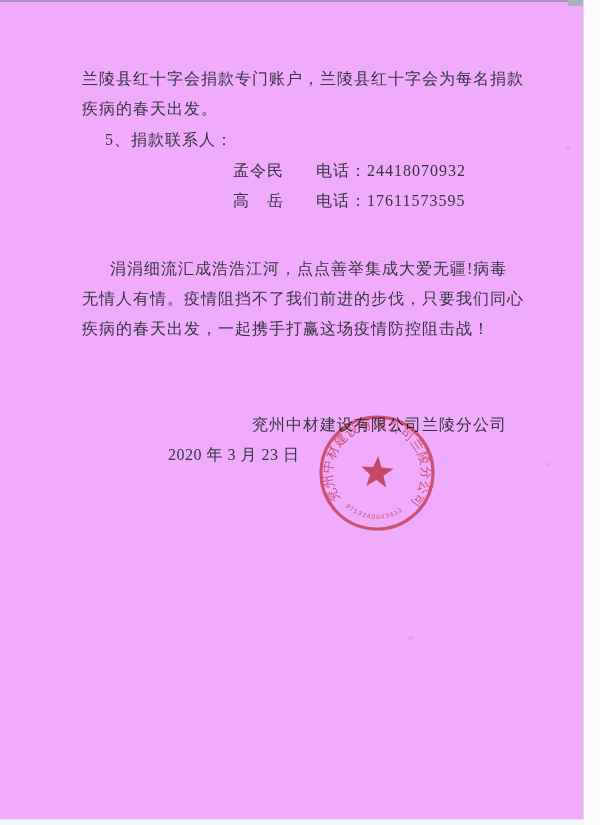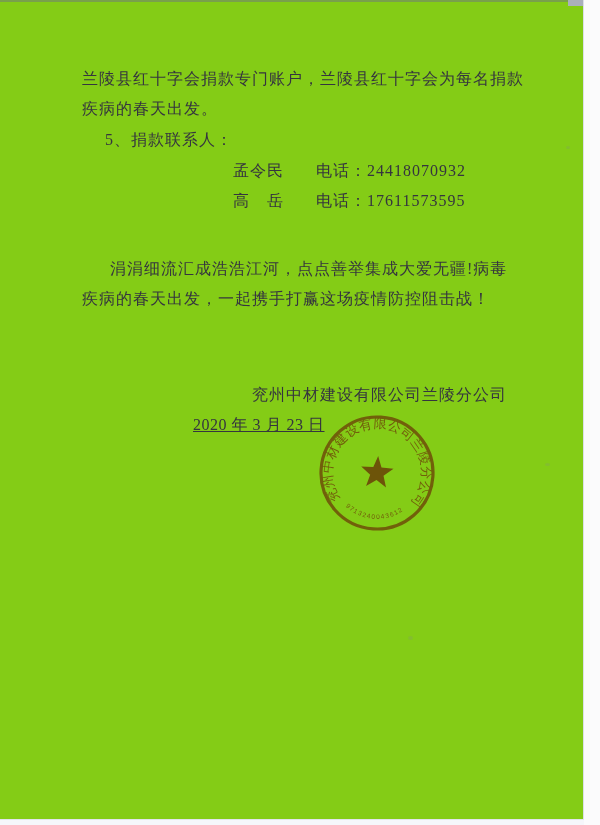--- a/index.html
+++ b/index.html
@@ -4,21 +4,21 @@
 <style>
   html,body { margin:0; padding:0; }
   body {
     width:600px; height:825px;
     font-family:"Liberation Serif", serif;
     background:#ffffff;
     overflow:hidden;
   }
   .scan {
     position:relative; width:600px; height:825px;
-    background:#84cc16;
+    background:#f0abfc;
   }
   
   .edge-top {
     position:absolute; left:0; top:0; width:584px; height:2px;
     background:rgba(110,116,130,0.5);
   }
   .edge-top-smudge {
     position:absolute; left:568px; top:0; width:32px; height:6px;
     background:#aab0bc;
   }
@@ -44,21 +44,21 @@
   }
   .line { height:30px; line-height:30px; white-space:nowrap; }
   .item-heading { height:32px; line-height:32px; padding-left:23px; }
   .contact-row { height:30px; line-height:30px; padding-left:151px; white-space:nowrap; }
   .contact-name { display:inline-block; min-width:48px; margin-right:32px; }
   .spacer-a { height:32px; }
   .closing-line { height:30px; line-height:30px; white-space:nowrap; }
   .closing-line.first { text-indent:28px;margin-top:6px; }
   .spacer-b { height:66px; }
   .signature-line { height:30px; line-height:30px; margin-left:170px; white-space:nowrap; }
-  .date-line { height:30px; line-height:30px; margin-left:111px; letter-spacing:0.5px; white-space:nowrap;text-decoration:underline; }
+  .date-line { height:30px; line-height:30px; margin-left:86px; letter-spacing:0.5px; white-space:nowrap; }
 
   
   .seal {
     position:absolute; left:317px; top:413px; width:120px; height:120px;
     z-index:5;
     mix-blend-mode:multiply;
     opacity:0.85;
     transform:rotate(4deg);
   }
 </style>
@@ -84,20 +84,21 @@
     <div class="contact-row">
       <span class="contact-name">孟令民</span><span>电话：</span><span>24418070932</span>
     </div>
     <div class="contact-row">
       <span class="contact-name">高　岳</span><span>电话：</span><span>17611573595</span>
     </div>
 
     <div class="spacer-a"></div>
 
     <div class="closing-line first">涓涓细流汇成浩浩江河，点点善举集成大爱无疆!病毒</div>
+    <div class="closing-line">无情人有情。疫情阻挡不了我们前进的步伐，只要我们同心</div>
     <div class="closing-line">疾病的春天出发，一起携手打赢这场疫情防控阻击战！</div>
 
     <div class="spacer-b"></div>
 
     <div class="signature-line">兖州中材建设有限公司兰陵分公司</div>
     <div class="date-line">2020 年 3 月 23 日</div>
   </div>
 
   <div class="seal">
     <svg width="120" height="120" viewBox="0 0 120 120">

